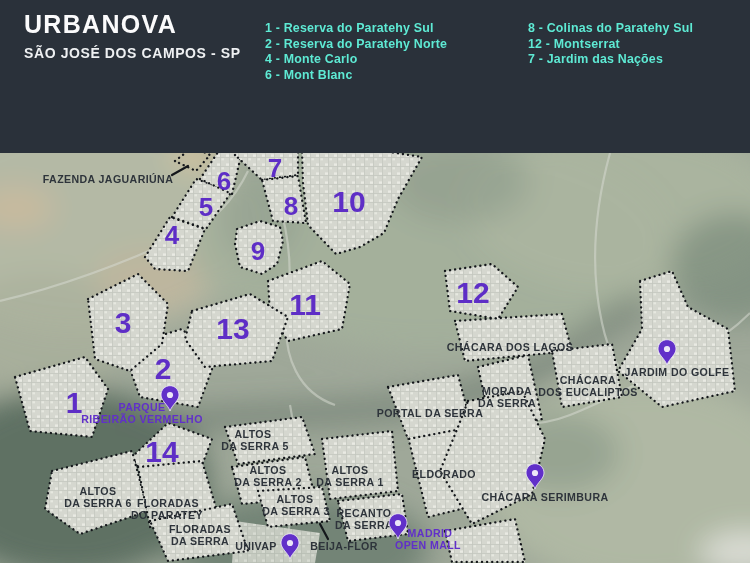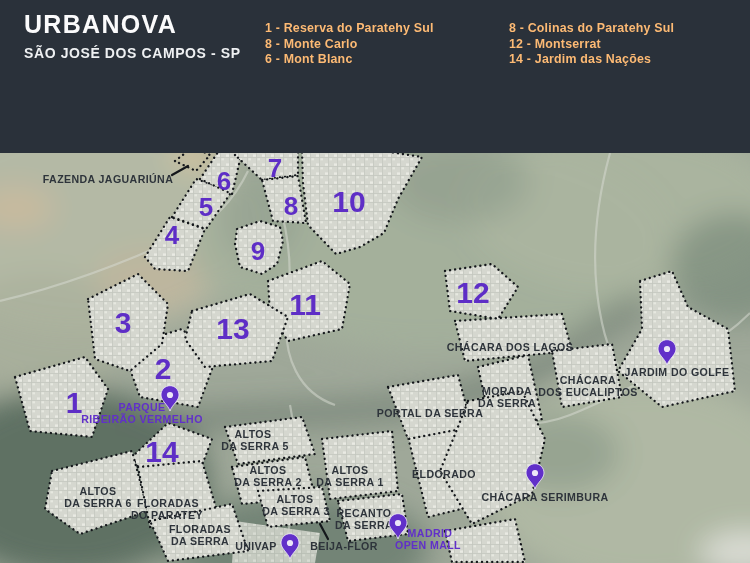--- a/index.html
+++ b/index.html
@@ -6,23 +6,23 @@
   .page{
     position:relative;width:750px;height:563px;overflow:hidden;
     font-family:"Liberation Sans",sans-serif;background:#2a313a;
   }
   
   .header{position:relative;width:750px;height:154px;background:#2a313a;}
   .brand{position:absolute;left:24px;top:10px;color:#f4f5f6;}
   .brand h1{margin:0;font-size:25px;font-weight:800;letter-spacing:1.3px;color:#fbfbfc;}
   .brand .subtitle{margin-top:6px;font-size:14px;font-weight:700;letter-spacing:.6px;color:#eef0f2;}
   .legend{position:absolute;top:21px;margin:0;padding:0;list-style:none;
-    font-size:12.4px;font-weight:600;line-height:15.7px;color:#fdba74;letter-spacing:.2px;}
+    font-size:12.4px;font-weight:600;line-height:15.7px;color:#5eead4;letter-spacing:.2px;}
   .legend-col1{left:265px;}
-  .legend-col2{left:509px;}
+  .legend-col2{left:528px;}
   
   .map{position:absolute;top:153px;left:0;width:750px;height:410px;background:#9fa899;overflow:hidden;}
   .map svg{display:block;}
   .region{fill:url(#urban);stroke:#14171b;stroke-width:2.3;stroke-dasharray:0.1 5;stroke-linecap:round;stroke-linejoin:round;}
   .frag{fill:none;stroke:#14171b;stroke-width:2.3;stroke-dasharray:0.1 5;stroke-linecap:round;}
   .ml{font-family:"Liberation Sans",sans-serif;font-size:10.6px;font-weight:700;fill:#2e343b;letter-spacing:.4px;text-anchor:middle;}
   .mlp{fill:#6130c9;}
   .num{font-family:"Liberation Sans",sans-serif;font-weight:700;fill:#5e2ec6;text-anchor:middle;}
   .num.big{font-size:30px;}
   .num.small{font-size:26px;}
@@ -36,27 +36,28 @@
 
 <div class="page">
 
   <div class="header">
     <div class="brand">
       <h1>URBANOVA</h1>
       <div class="subtitle">SÃO JOSÉ DOS CAMPOS - SP</div>
     </div>
     <ul class="legend legend-col1">
       <li>1 - Reserva do Paratehy Sul</li>
-      <li>8 - Monte Carlo</li>
+      <li>2 - Reserva do Paratehy Norte</li>
+      <li>4 - Monte Carlo</li>
       <li>6 - Mont Blanc</li>
     </ul>
     <ul class="legend legend-col2">
       <li>8 - Colinas do Paratehy Sul</li>
       <li>12 - Montserrat</li>
-      <li>14 - Jardim das Nações</li>
+      <li>7 - Jardim das Nações</li>
     </ul>
   </div>
 
   <div class="map">
     <svg width="750" height="410" viewBox="0 0 750 410" xmlns="http://www.w3.org/2000/svg">
       <defs>
         <filter id="soft" x="-60%" y="-60%" width="220%" height="220%">
           <feGaussianBlur stdDeviation="14"></feGaussianBlur>
         </filter>
         <pattern id="urban" width="9" height="9" patternUnits="userSpaceOnUse">

